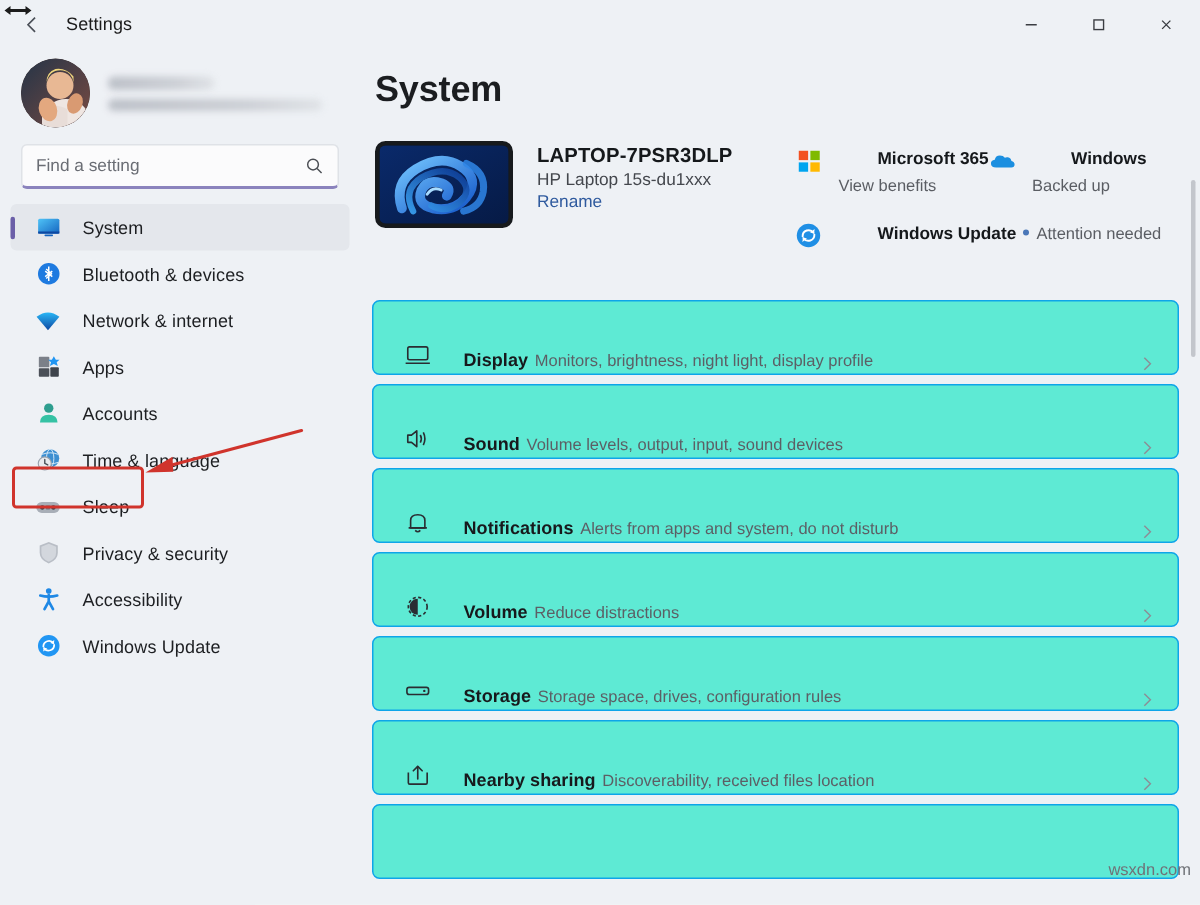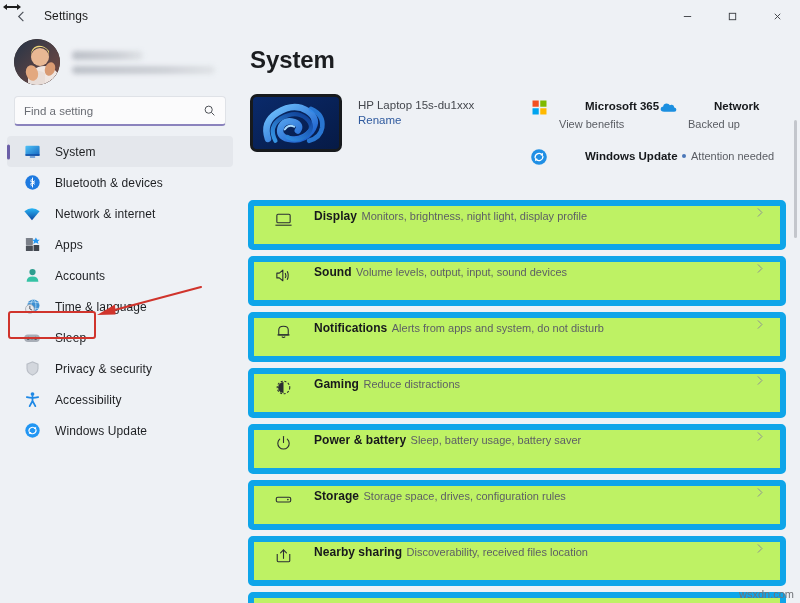--- a/index.html
+++ b/index.html
@@ -294,26 +294,26 @@
     margin-right: 5px;
     vertical-align: 2px;
   }
 
   
   .cards {
     margin-top: 18px;
     padding-right: 14px;
   }
   .card {
-    background: #bef264;
-    border: 6px solid #0ea5e9;
+    background: #5eead4;
+    border: 1px solid #0ea5e9;
     border-radius: 5px;
     height: 50px;
     display: flex;
-    align-items: flex-start;
+    align-items: flex-end;
     padding: 0 14px 0 12px;
     margin-bottom: 6px;
   }
   .card-ico {
     width: 26px;
     height: 26px;
     flex: 0 0 26px;
     display: flex;
     align-items: center;
     justify-content: center;
@@ -377,21 +377,21 @@
     left: 85px;
     top: 250px;
     width: 120px;
     height: 42px;
   }
 
   
   .watermark {
     position: absolute;
     right: 6px;
-    bottom: 3px;
+    bottom: 17px;
     font-size: 11px;
     color: #6f7277;
     z-index: 18;
     font-family: "Liberation Sans", sans-serif;
   }
 </style>
 </head>
 <body>
 
 <div id="app">
@@ -628,20 +628,21 @@
               </linearGradient>
             </defs>
             <rect width="92" height="58" fill="url(#bloomBg)"></rect>
             <path d="M16 46 Q10 28 26 18 Q44 7 58 16 Q72 25 62 38 Q53 49 38 46 Q26 43 30 33 Q34 25 44 28 Q52 31 48 37" fill="none" stroke="url(#bloomA)" stroke-width="7" stroke-linecap="round"></path>
             <path d="M24 48 Q16 33 30 24 Q46 15 57 24 Q67 33 57 42 Q47 50 37 44" fill="none" stroke="url(#bloomB)" stroke-width="4.5" stroke-linecap="round" opacity=".9"></path>
             <path d="M62 14 Q76 20 74 34 Q72 45 60 48" fill="none" stroke="#2f86e8" stroke-width="5" stroke-linecap="round" opacity=".85"></path>
             <path d="M34 36 Q38 30 44 33" fill="none" stroke="#a9dcff" stroke-width="2" stroke-linecap="round"></path>
           </svg>
         </div>
         <div class="device-info">
+          <div class="device-name">LAPTOP-7PSR3DLP</div>
           <div class="device-model">HP Laptop 15s-du1xxx</div>
           <div class="device-rename">Rename</div>
         </div>
 
         <div class="quick-links">
 
           <div class="ql">
             <span class="ql-ico">
               <svg width="17" height="17" viewBox="0 0 18 18">
                 <rect x="1.6" y="1.6" width="6.6" height="6.6" fill="#f25022"></rect>
@@ -656,21 +657,21 @@
             </span>
           </div>
 
           <div class="ql">
             <span class="ql-ico">
               <svg width="19" height="19" viewBox="0 0 20 20">
                 <path d="M5.4 14.4 Q1.7 14.4 1.7 11.6 Q1.7 9.2 4.4 8.9 Q4.9 5.9 8 5.9 Q10.4 5.9 11.5 7.6 Q12.4 6.9 13.6 7.2 Q15.8 7.6 16.1 9.9 Q18.3 10.3 18.3 12.3 Q18.3 14.4 16 14.4 Z" fill="#1b8fe0"></path>
               </svg>
             </span>
             <span class="ql-text">
-              <span class="ql-title">Network</span>
+              <span class="ql-title">Windows</span>
               <span class="ql-sub">Backed up</span>
             </span>
           </div>
 
           <div class="ql wide">
             <span class="ql-ico">
               <svg width="18" height="18" viewBox="0 0 18 18">
                 <circle cx="9" cy="9" r="7.8" fill="#1f8fe5"></circle>
                 <path d="M5.1 9.6 A3.95 3.95 0 0 1 12.3 7.2" stroke="#fff" stroke-width="1.3" fill="none" stroke-linecap="round"></path>
                 <path d="M12.9 8.4 A3.95 3.95 0 0 1 5.7 10.8" stroke="#fff" stroke-width="1.3" fill="none" stroke-linecap="round"></path>
@@ -746,47 +747,30 @@
         </div>
 
         <div class="card">
           <span class="card-ico">
             <svg width="19" height="19" viewBox="0 0 20 20">
               <circle cx="10" cy="10" r="6.6" fill="none" stroke="currentColor" stroke-width="1.15" stroke-dasharray="2.2 1.7"></circle>
               <path d="M10 4.3 A5.7 5.7 0 0 0 10 15.7 Z" fill="currentColor"></path>
             </svg>
           </span>
           <span class="card-text">
-            <span class="card-title">Gaming</span>
+            <span class="card-title">Volume</span>
             <span class="card-sub">Reduce distractions</span>
           </span>
           <span class="card-chev">
             <svg width="13" height="13" viewBox="0 0 16 16" fill="none" stroke="currentColor" stroke-width="1.2">
                 <path d="M6 3 L11 8 L6 13"></path>
               </svg>
           </span>
         </div>
 
-        <div class="card">
-          <span class="card-ico">
-            <svg width="19" height="19" viewBox="0 0 20 20" fill="none" stroke="currentColor" stroke-width="1.15">
-              <path d="M6 5.4 A6 6 0 1 0 14 5.4" stroke-linecap="round"></path>
-              <path d="M10 2.6 V9" stroke-linecap="round"></path>
-            </svg>
-          </span>
-          <span class="card-text">
-            <span class="card-title">Power &amp; battery</span>
-            <span class="card-sub">Sleep, battery usage, battery saver</span>
-          </span>
-          <span class="card-chev">
-            <svg width="13" height="13" viewBox="0 0 16 16" fill="none" stroke="currentColor" stroke-width="1.2">
-                <path d="M6 3 L11 8 L6 13"></path>
-              </svg>
-          </span>
-        </div>
 
         <div class="card">
           <span class="card-ico">
             <svg width="19" height="19" viewBox="0 0 20 20" fill="none" stroke="currentColor" stroke-width="1.15">
               <rect x="2.4" y="7.6" width="15.2" height="5" rx="1.6"></rect>
               <circle cx="14.6" cy="10.1" r=".85" fill="currentColor" stroke="none"></circle>
             </svg>
           </span>
           <span class="card-text">
             <span class="card-title">Storage</span>

